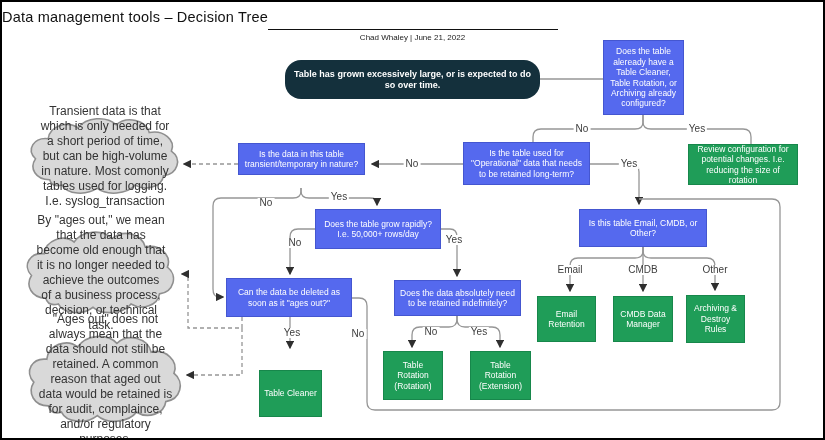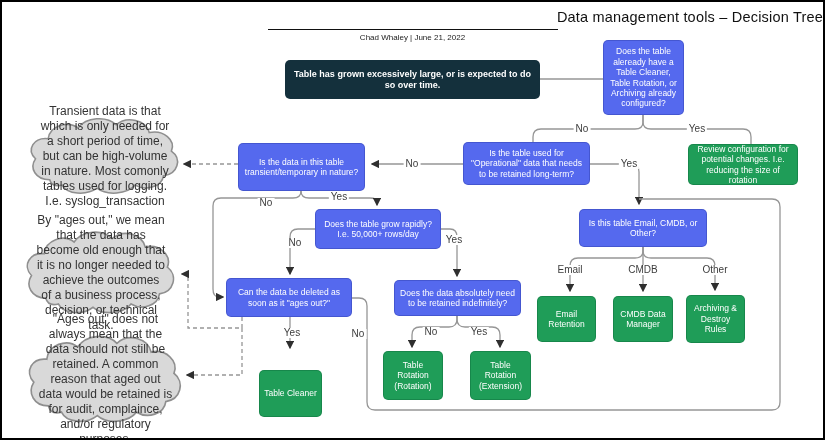--- a/index.html
+++ b/index.html
@@ -1,30 +1,30 @@
 <!DOCTYPE html>
 <html style="--blue: #5569EE; --green: #1F9D58; --dark: #14303C; --cloud: #D9D9D9; --line: #969696;"><head>
 <meta charset="utf-8">
 <style>
   html,body{margin:0;padding:0;background:#fff;}
   .frame{position:relative;width:825px;height:440px;background:#fff;border:2px solid #000;
          box-sizing:border-box;overflow:hidden;font-family:"Liberation Sans",sans-serif;}
-  .titlewrap{position:absolute;left:0;top:6px;width:100%;text-align:right;z-index:4;}
+  .titlewrap{position:absolute;left:0;top:6px;width:100%;text-align:left;z-index:4;}
   .title{font-size:14.5px;color:#111;letter-spacing:.2px;}
   .rule{position:absolute;left:266px;top:27px;width:290px;border-top:1.6px solid #111;z-index:4;}
   .subtitle{position:absolute;left:0;top:31px;width:100%;text-align:center;font-size:8px;color:#222;z-index:4;}
   svg.wires{position:absolute;left:0;top:0;z-index:1;}
   .ln{fill:none;stroke:#969696;stroke-width:1.3;}
   .ln.dash{stroke-dasharray:4 3;}
   .node{position:absolute;box-sizing:border-box;display:flex;align-items:center;justify-content:center;
-        text-align:center;border-radius:5px;color:#fff;font-size:8.5px;line-height:1.22;
+        text-align:center;border-radius:0;color:#fff;font-size:8.5px;line-height:1.22;
         padding:2px 4px;z-index:2;}
   .q{background:var(--blue,#5569EE);border:1px solid rgba(20,30,120,.25);}
   .a{background:var(--green,#1F9D58);border:1px solid rgba(0,70,35,.25);}
-  .start{background:var(--dark,#14303C);font-weight:bold;font-size:9px;border-radius:5px;}
+  .start{background:var(--dark,#14303C);font-weight:bold;font-size:9px;border-radius:16px;}
   .cloud{position:absolute;z-index:2;}
   .cloud svg{position:absolute;left:0;top:0;width:100%;height:100%;}
   .cloud .ctext{position:relative;z-index:1;display:flex;align-items:center;justify-content:center;
         width:100%;height:100%;box-sizing:border-box;padding:13px 14px;text-align:center;
         font-size:12px;line-height:1.25;color:#333;}
   .elbl{position:absolute;transform:translate(-50%,-50%);background:#fff;padding:0 2px;
         font-size:10px;color:#3d3d3d;z-index:3;line-height:1;}
 </style>
 </head>
 <body>
@@ -67,21 +67,21 @@
     </div>
   <div class="node q" style="left:601px;top:38px;width:81px;height:75px">
       <span>Does the table aleready have a Table Cleaner, Table Rotation, or Archiving already configured?</span>
     </div>
   <div class="node a" style="left:686px;top:142px;width:110px;height:41px">
       <span>Review configuration for potential changes.  I.e. reducing the size of rotation</span>
     </div>
   <div class="node q" style="left:461px;top:140px;width:127px;height:43px">
       <span>Is the table used for "Operational" data that needs to be retained long-term?</span>
     </div>
-  <div class="node q" style="left:236px;top:141px;width:127px;height:48px">
+  <div class="node q" style="left:236px;top:141px;width:127px;height:32px">
       <span>Is the data in this table transient/temporary in nature?</span>
     </div>
   <div class="node q" style="left:313px;top:207px;width:126px;height:40px">
       <span>Does the table grow rapidly? I.e. 50,000+ rows/day</span>
     </div>
   <div class="node q" style="left:224px;top:276px;width:126px;height:39px">
       <span>Can the data be deleted as soon as it "ages out?"</span>
     </div>
   <div class="node q" style="left:392px;top:278px;width:127px;height:36px">
       <span>Does the data absolutely need to be retained indefinitely?</span>

